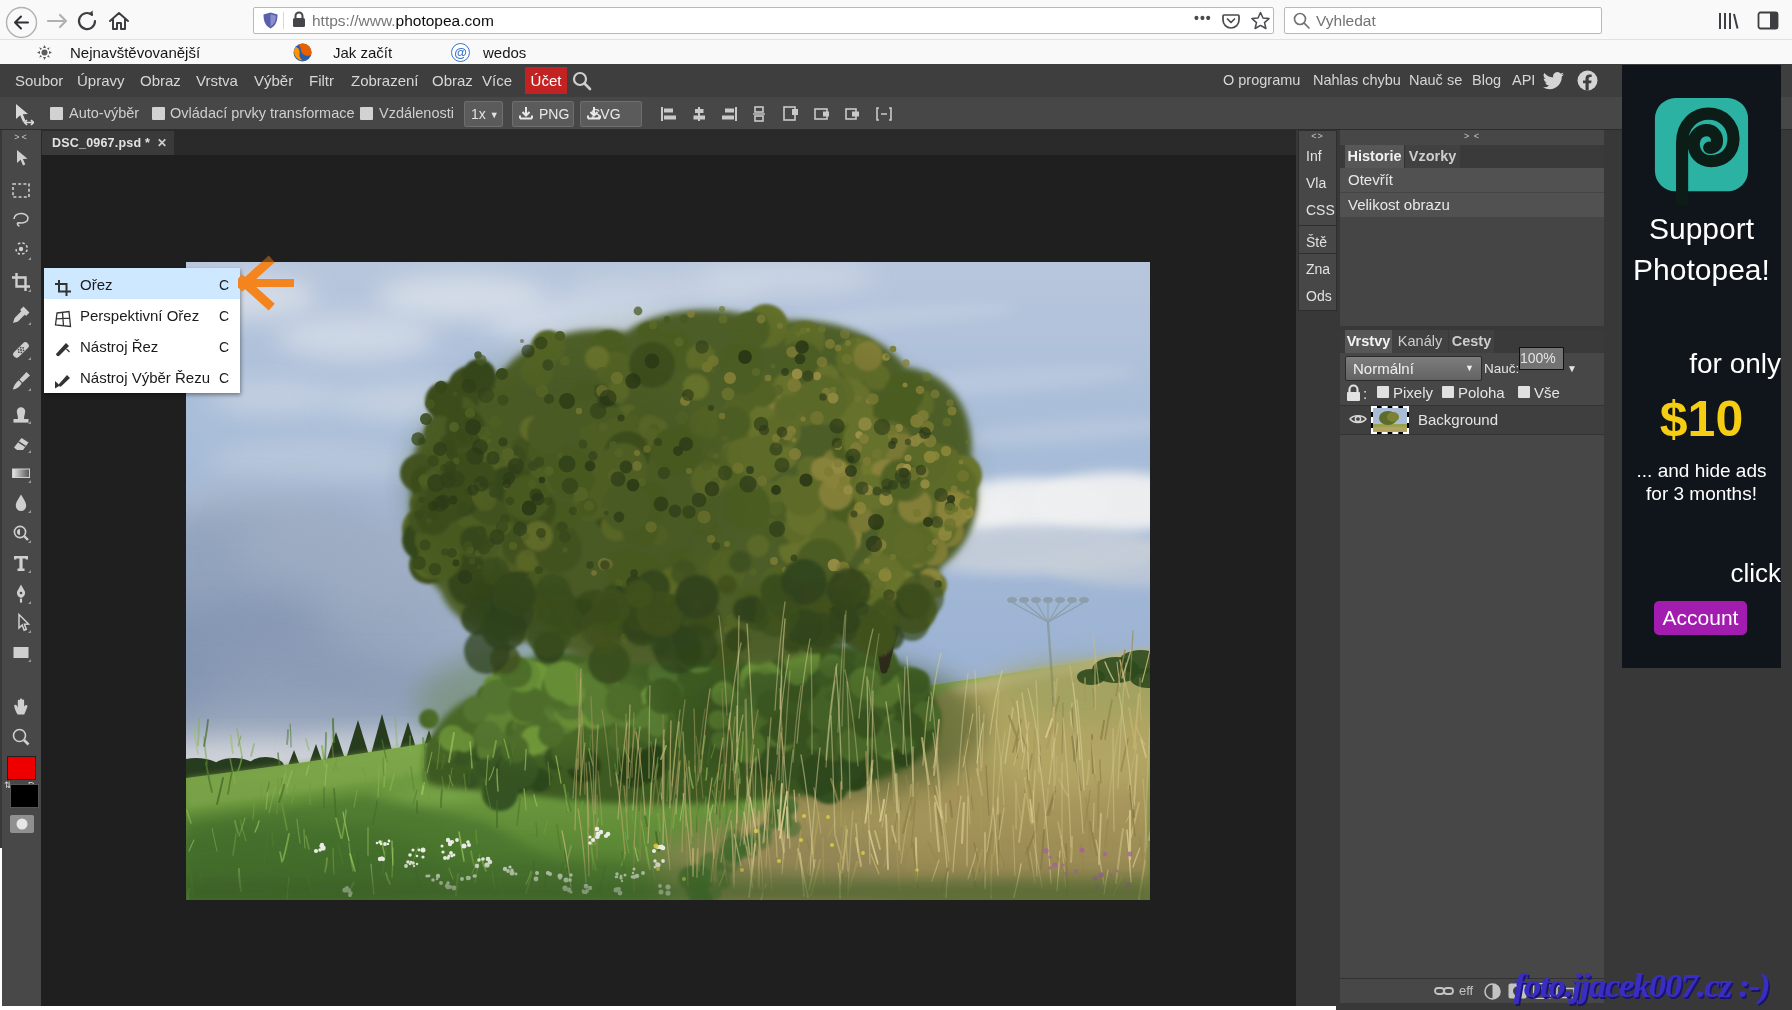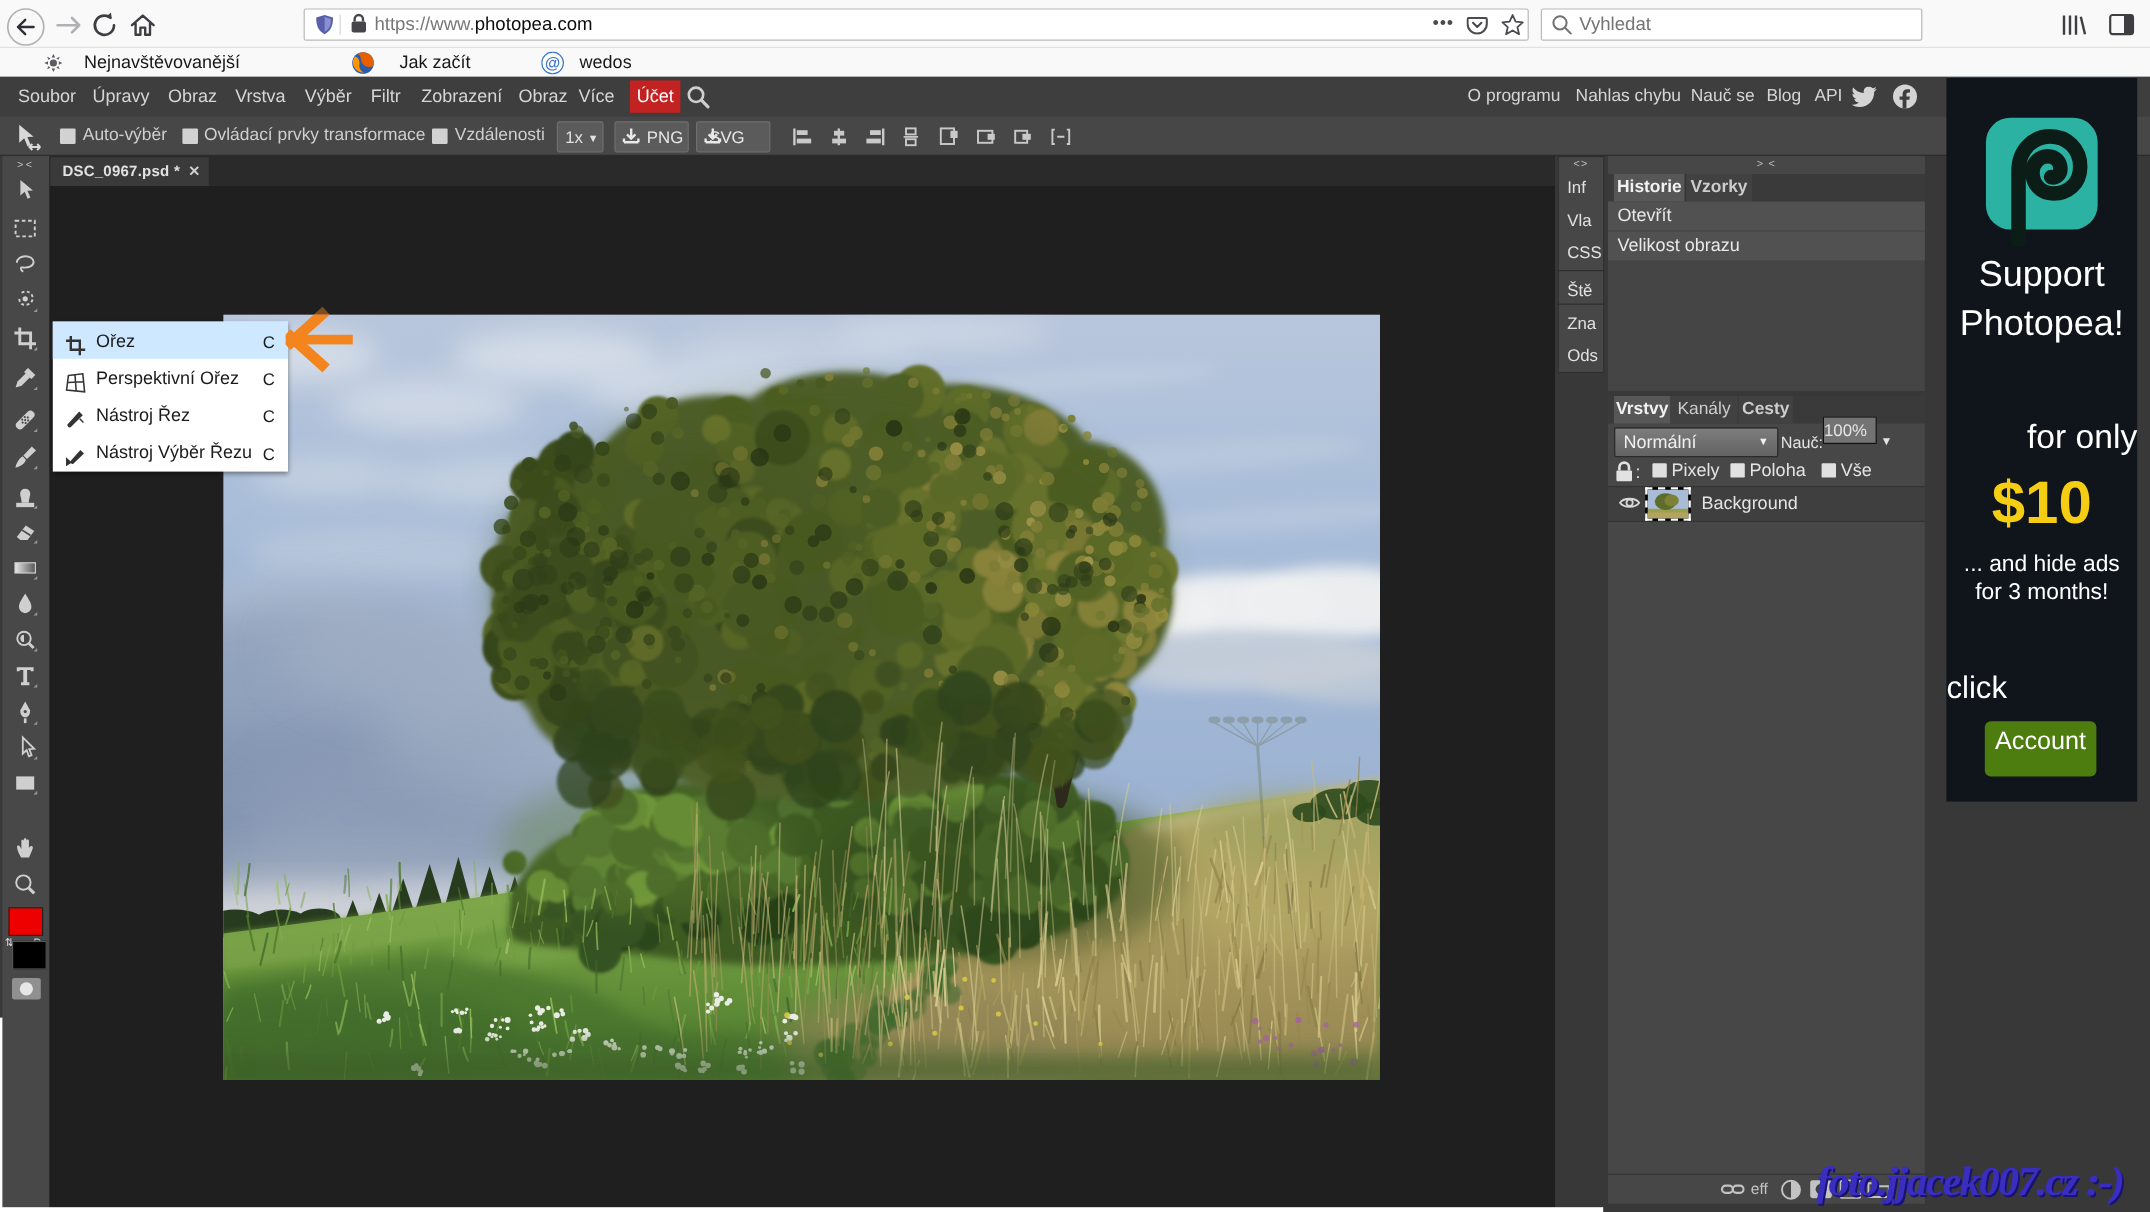--- a/index.html
+++ b/index.html
@@ -2423,17 +2423,17 @@
     <svg class="ab" style="left:1653px;top:96px" width="97" height="109" viewBox="0 0 100 112">
 <rect x="2" y="2" width="96" height="96" rx="21" fill="#2cb2a2"></rect>
 <path d="M30 108 L30 48 C30 28 44 18 57 18 C72 18 83 29 83 44 C83 59 72 67 60 67 C49 67 42 59 42 49 C42 40 49 35 55 35 C62 35 66 40 66 46 C66 51 62 54 58 53" stroke="#0c1d18" stroke-width="12.5" fill="none" stroke-linecap="round"></path>
 </svg>
     <div style="position:absolute;left:1622px;top:212px;width:159px;text-align:center;font-size:30px;color:#fff">Support</div>
     <div style="position:absolute;left:1622px;top:253px;width:159px;text-align:center;font-size:30px;color:#fff">Photopea!</div>
     <div style="position:absolute;left:1622px;top:348px;width:159px;text-align:right;font-size:28px;color:#fff">for only</div>
     <div style="position:absolute;left:1622px;top:390px;width:159px;text-align:center;font-size:50px;font-weight:bold;color:#f5ce13">$10</div>
     <div style="position:absolute;left:1622px;top:460px;width:159px;text-align:center;font-size:19px;color:#fff">... and hide ads</div>
     <div style="position:absolute;left:1622px;top:483px;width:159px;text-align:center;font-size:19px;color:#fff">for 3 months!</div>
-    <div style="position:absolute;left:1622px;top:558px;width:159px;text-align:left;font-size:26px;color:#fff">click</div>
-    <div style="position:absolute;left:1654px;top:601px;width:93px;height:46px;background:#4d7c0f;border-radius:5px;color:#fff;font-size:21px;text-align:center;line-height:34px">Account</div>
+    <div style="position:absolute;left:1622px;top:558px;width:159px;text-align:right;font-size:26px;color:#fff">click</div>
+    <div style="position:absolute;left:1654px;top:601px;width:93px;height:34px;background:#a21caf;border-radius:5px;color:#fff;font-size:21px;text-align:center;line-height:34px">Account</div>
     <div style="position:absolute;left:1514px;top:967px;white-space:nowrap;font-family:'Liberation Serif',serif;font-style:italic;font-weight:bold;font-size:34px;color:#3a2ec0;text-shadow:1.5px 1.5px 0 #1a1270, -0.5px 0 0 #3a2ec0, 0.5px 0 0 #3a2ec0;letter-spacing:-1px">foto.jjacek007.cz :-)</div>
     <div style="position:absolute;left:0;top:1006px;width:1336px;height:4px;background:#fff"></div>
     <div style="position:absolute;left:0;top:848px;width:2px;height:162px;background:#fff"></div>
   </div>
 </body></html>

